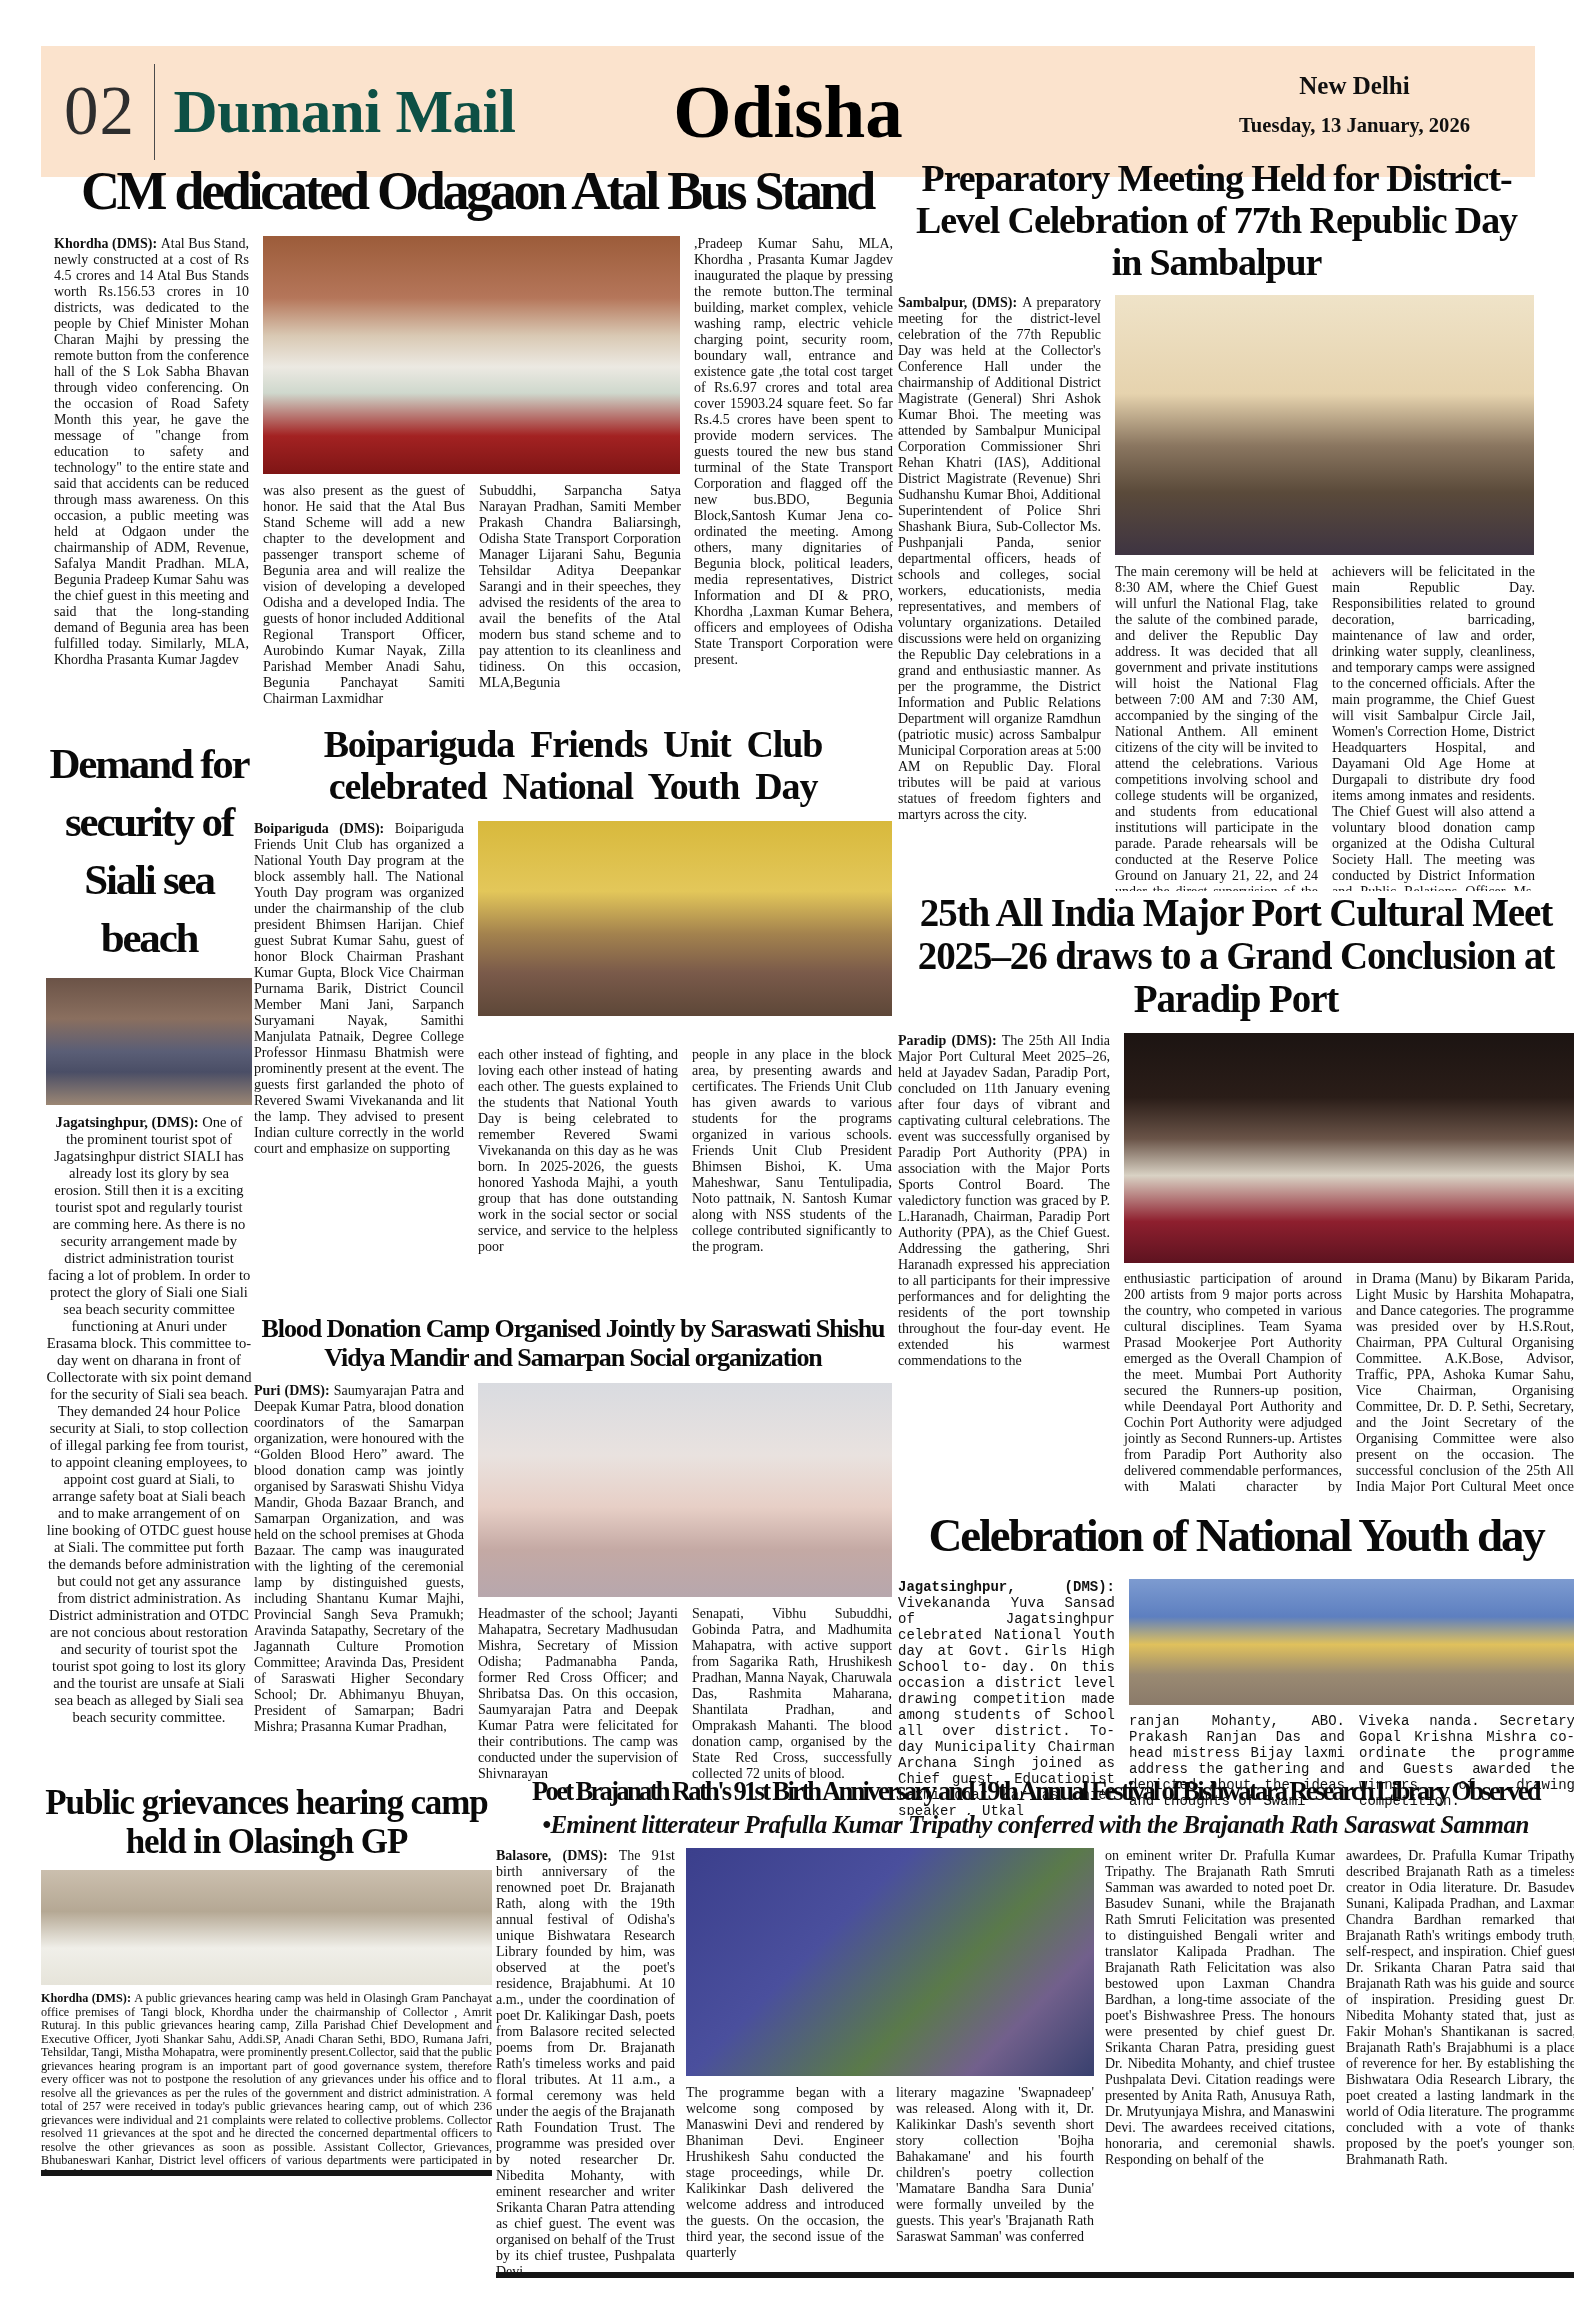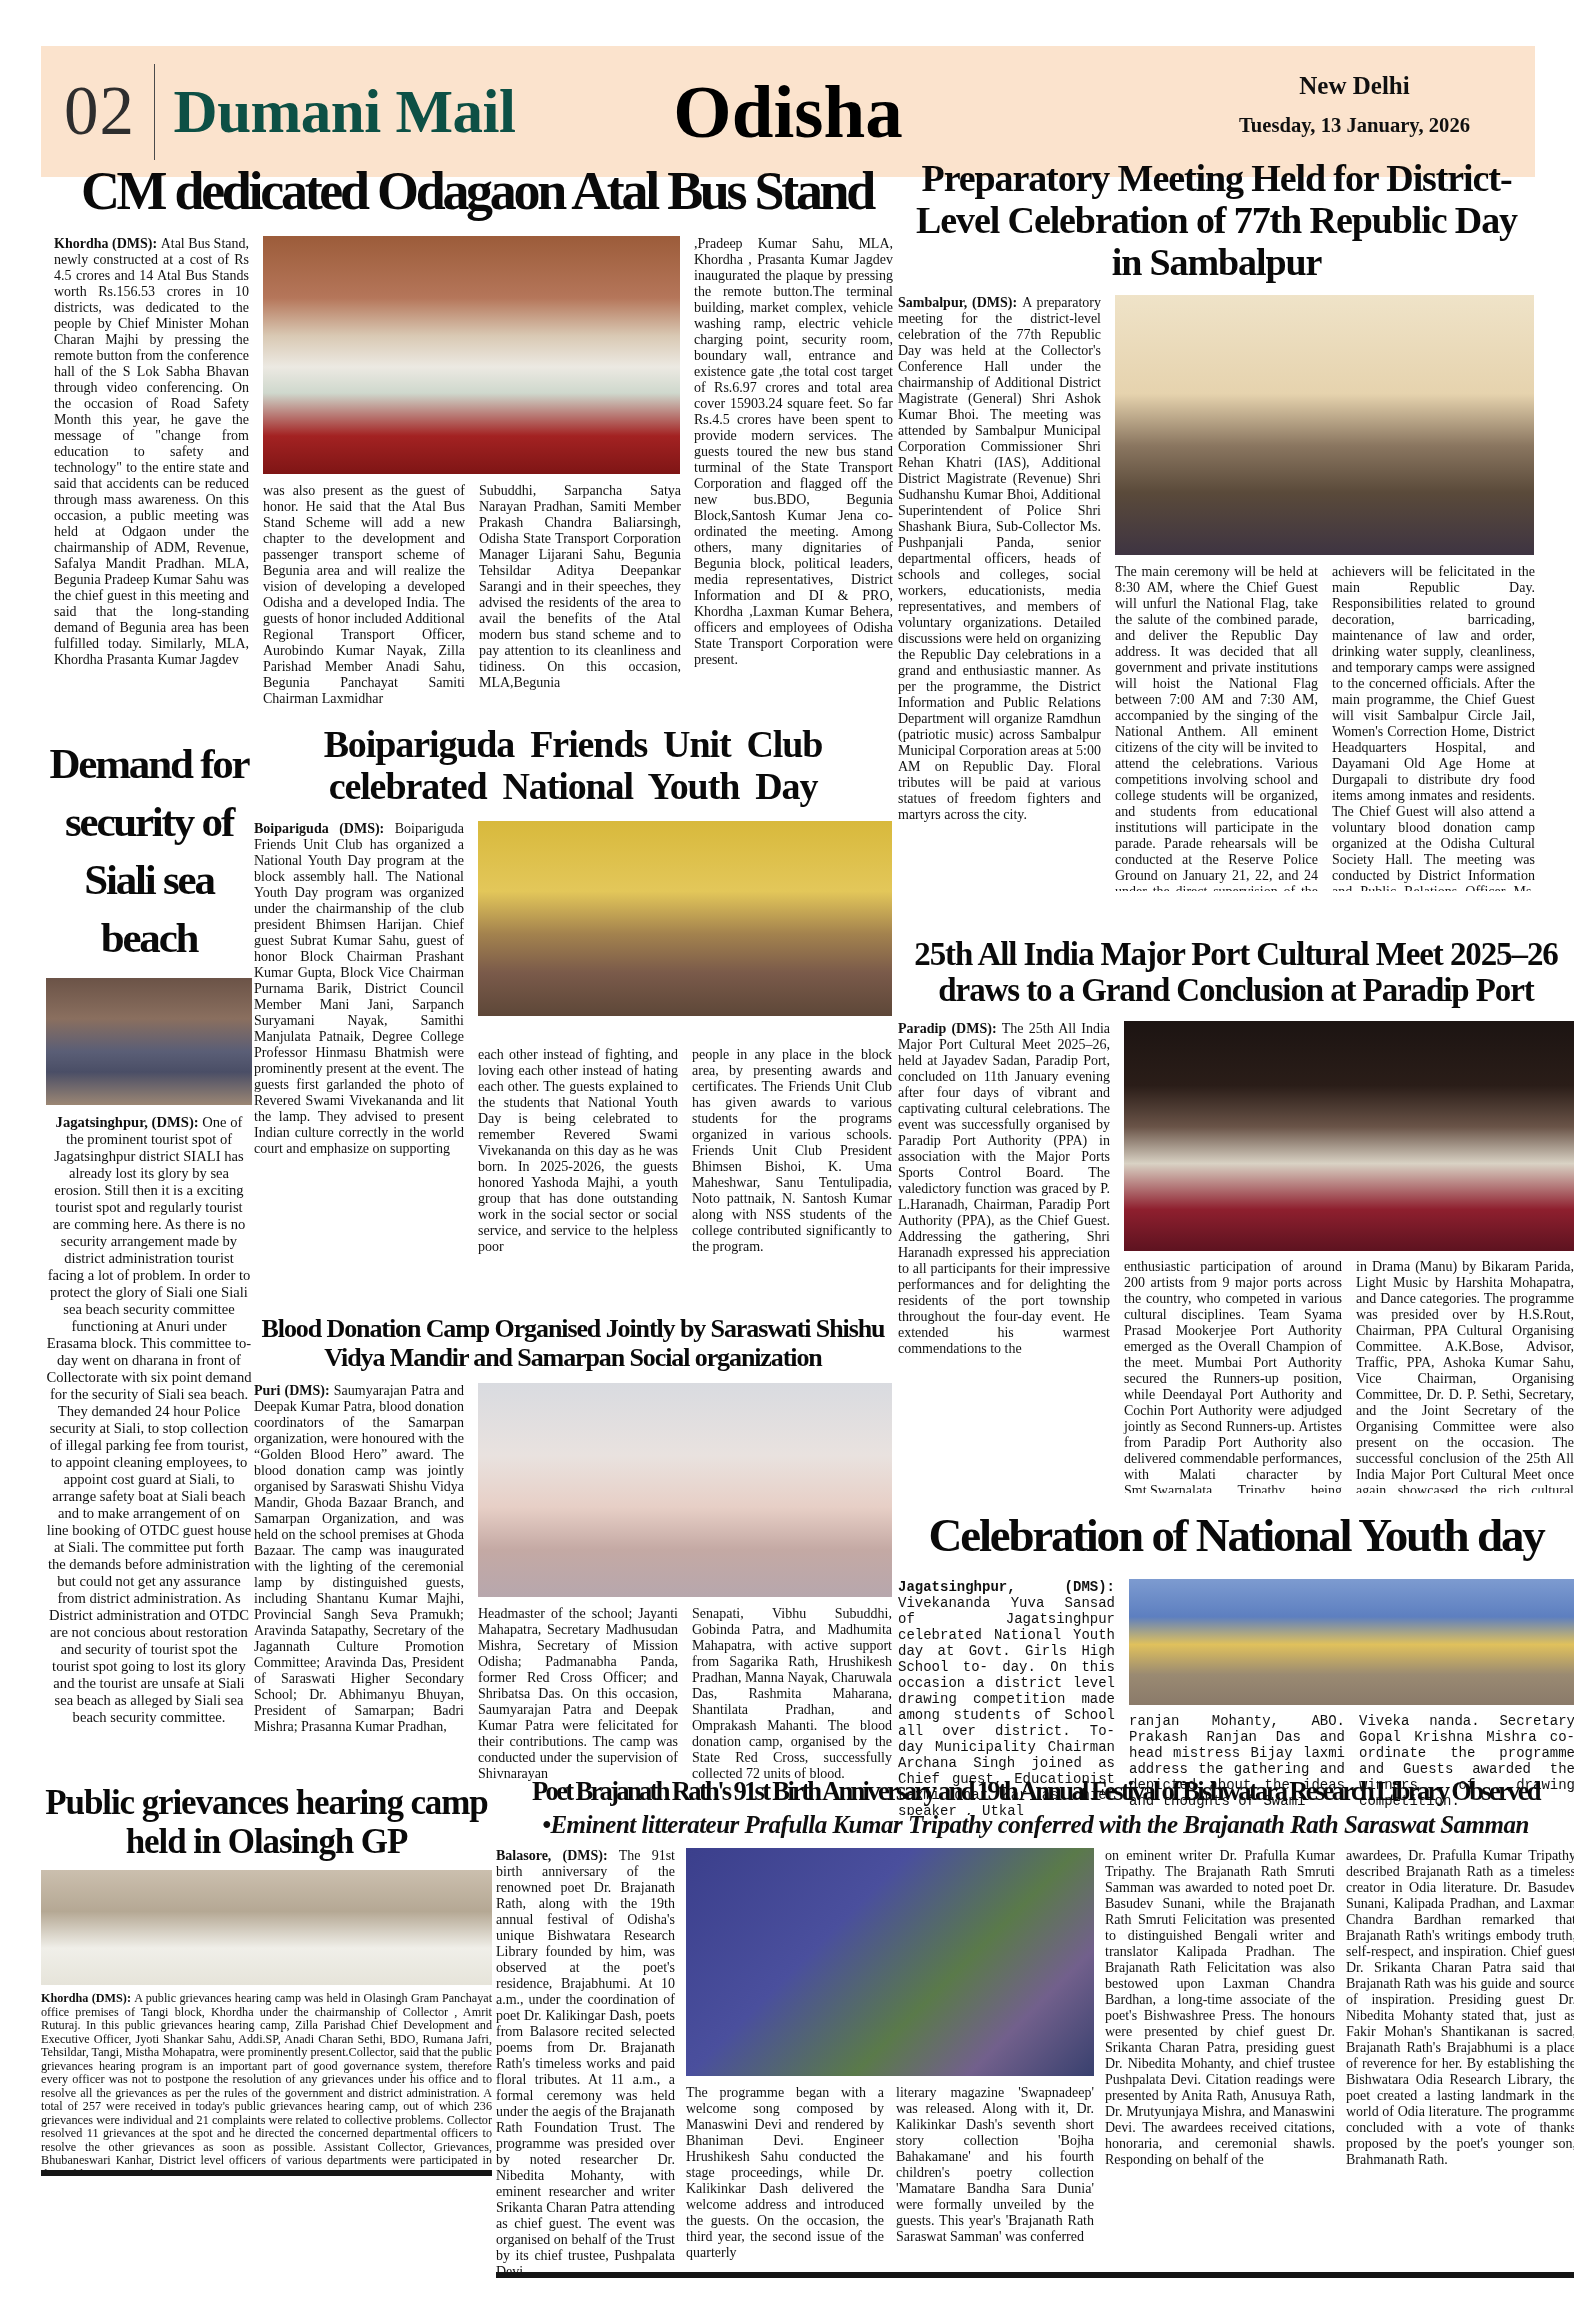--- a/index.html
+++ b/index.html
@@ -60,21 +60,21 @@
   #a4{left:254px;top:724px;width:638px;height:555px;}
   #a4 .hl{font-size:38px;letter-spacing:-1.1px;word-spacing:7.6px;}
   #a4 .body{margin-top:13px;}
   #a4 .c1{width:210px;flex:none;}
   #a4 .mid{width:414px;flex:none;gap:31px;}
   #a4 .mid .cols .col{width:200px;flex:none;}
   .ph-a4{height:195px;background:linear-gradient(180deg,#d8b93c 0%,#e3c75a 36%,#a3824e 58%,#7a5a4a 78%,#5d4738 100%);}
 
   
   #a5{left:898px;top:892px;width:676px;height:601px;}
-  #a5 .hl{font-size:33px;letter-spacing:-1.1px;margin-top:44px;}
+  #a5 .hl{font-size:39px;letter-spacing:-1.1px;}
   #a5 .body{margin-top:12px;}
   #a5 .c1{width:212px;flex:none;}
   #a5 .mid{width:450px;flex:none;}
   #a5 .mid .cols .col{width:218px;flex:none;}
   .ph-a5{height:230px;background:linear-gradient(180deg,#1c1412 0%,#2a1d18 28%,#6a5448 46%,#d9d2c4 62%,#8e1f2e 82%,#5d1320 100%);}
 
   
   #a6{left:254px;top:1279px;width:638px;height:509px;}
   #a6 .hl{font-size:26px;letter-spacing:-1.1px;margin-top:36px;}
   #a6 .body{margin-top:11px;}

